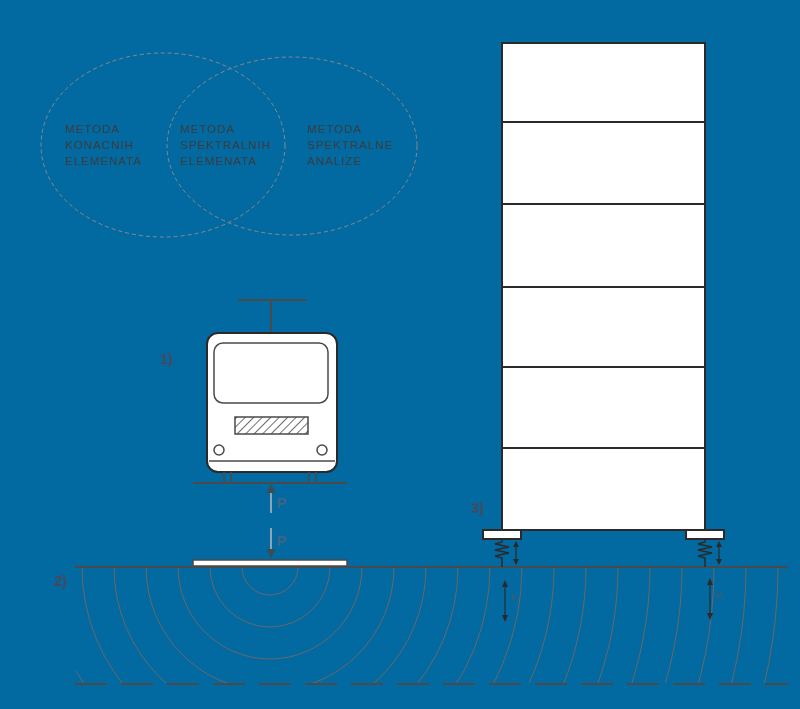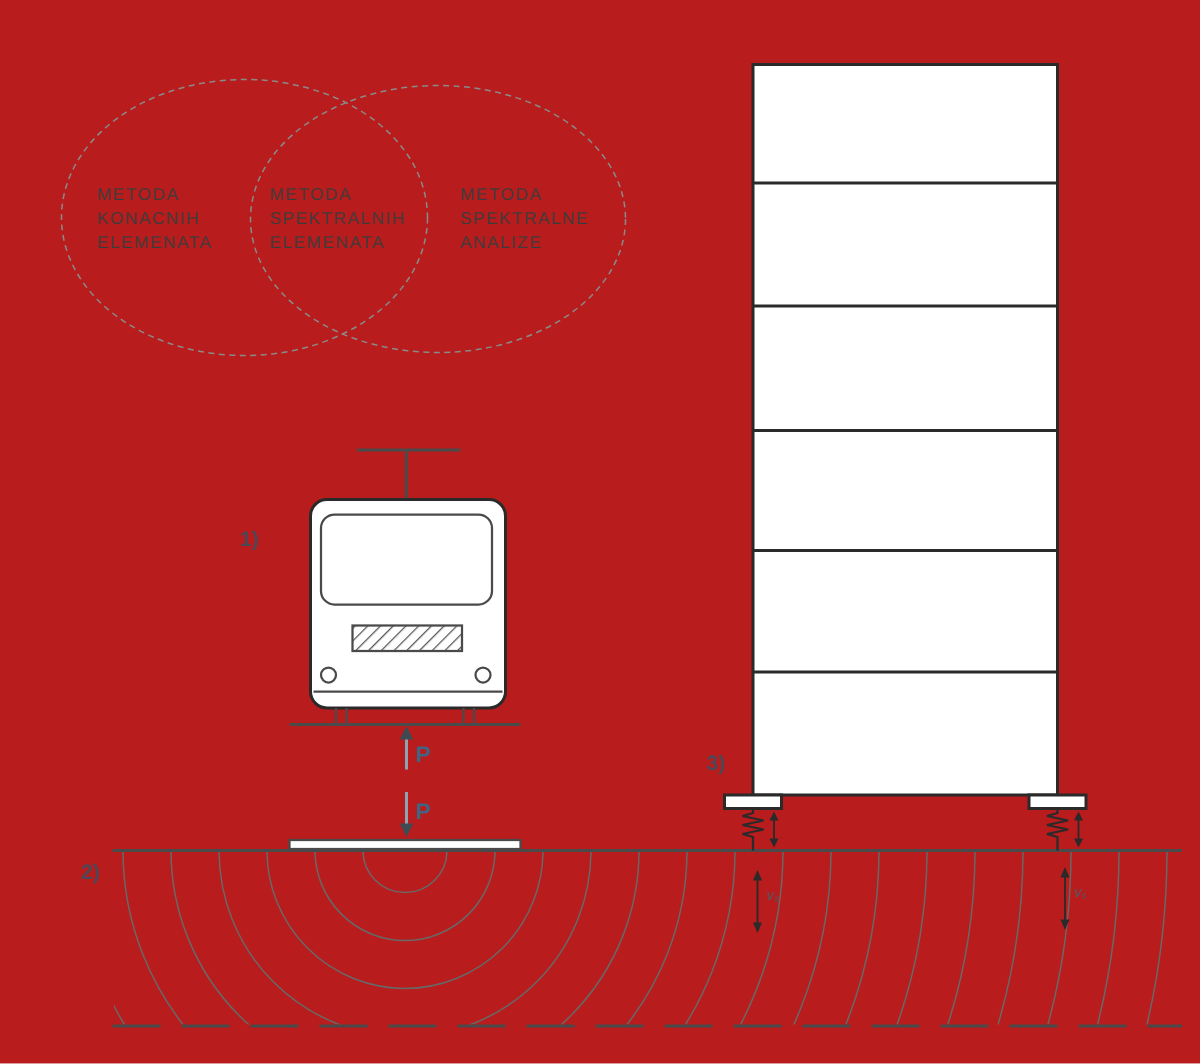--- a/index.html
+++ b/index.html
@@ -1,16 +1,16 @@
 <!DOCTYPE html>
 <html><head>
 <meta charset="utf-8">
 <style>
   html,body{margin:0;padding:0;background:#fff;}
-  .stage{position:relative;width:800px;height:709px;background:#b91c1c;overflow:hidden;}
+  .stage{position:relative;width:800px;height:709px;background:#0369a1;overflow:hidden;}
   svg{display:block;}
   .venn-ellipse{fill:none;stroke:#8a8a8a;stroke-width:1;stroke-dasharray:4 3;}
   .vtxt{font-family:"Liberation Sans",sans-serif;font-size:11.5px;letter-spacing:1px;fill:#3c3c3c;}
   .mk{font-family:"Liberation Sans",sans-serif;font-size:14px;font-weight:bold;}
   .ptxt{font-family:"Liberation Sans",sans-serif;font-size:15px;font-weight:bold;}
   .vstxt{font-family:"Liberation Sans",sans-serif;font-size:10px;font-style:italic;}
   .ln{stroke:#4a4a4a;stroke-width:2;fill:none;}
   .ln15{stroke:#4a4a4a;stroke-width:1.5;fill:none;}
   .lnw{stroke:#4a4a4a;stroke-width:1.5;fill:#fff;}
   .bld{stroke:#2a2a2a;stroke-width:2;fill:none;}

